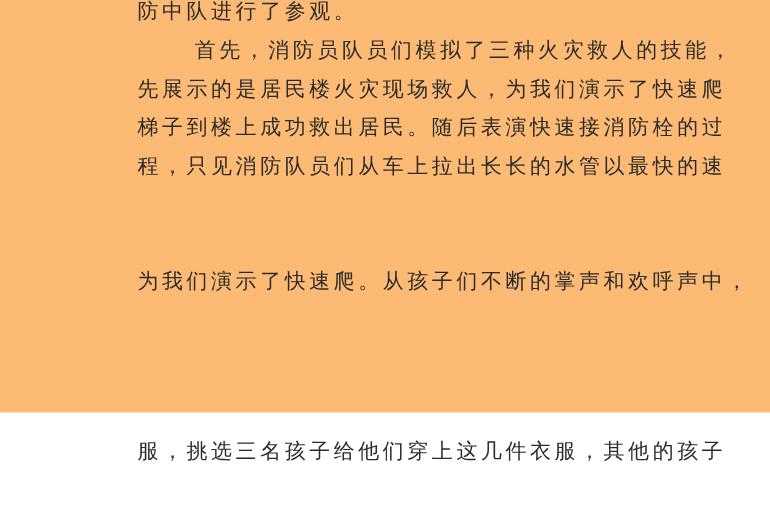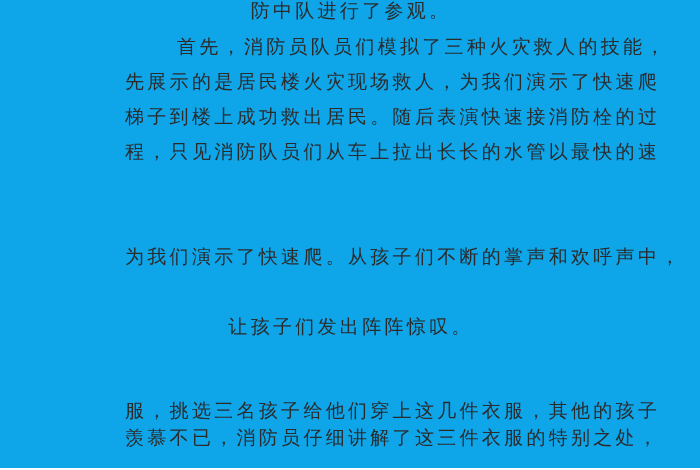--- a/index.html
+++ b/index.html
@@ -2,23 +2,22 @@
 <html><head>
 <meta charset="utf-8">
 <style>
   html, body { margin: 0; padding: 0; }
   body {
     width: 700px; height: 470px; overflow: hidden;
     background: #ffffff;
     position: relative;
   }
   .page {
-    position: absolute; left: 0; top: 0; width: 700px; height: 468px;
-    background: #0ea5e9;
-    text-align: center;
+    position: absolute; left: 0; top: 0; width: 700px; height: 375px;
+    background: #fdba74;
   }
   .line {
     position: absolute;
     left: 125px;
     width: 452px;
     height: 24px;
     line-height: 24px;
     font-family: "DejaVu Sans", sans-serif;
     font-size: 19px;
     color: #2b2b2b;
@@ -30,16 +29,14 @@
 </head>
 <body>
 
 <div class="page">
   <div class="line" style="top:-2px;">防中队进行了参观。</div>
   <div class="line indent" style="top:34px;">首先，消防员队员们模拟了三种火灾救人的技能，</div>
   <div class="line" style="top:69px;">先展示的是居民楼火灾现场救人，为我们演示了快速爬</div>
   <div class="line" style="top:104px;">梯子到楼上成功救出居民。随后表演快速接消防栓的过</div>
   <div class="line" style="top:139px;">程，只见消防队员们从车上拉出长长的水管以最快的速</div>
   <div class="line" style="top:244px;">为我们演示了快速爬。从孩子们不断的掌声和欢呼声中，</div>
-  <div class="line" style="top:314px;">让孩子们发出阵阵惊叹。</div>
   <div class="line" style="top:398px;">服，挑选三名孩子给他们穿上这几件衣服，其他的孩子</div>
-  <div class="line" style="top:425px;">羡慕不已，消防员仔细讲解了这三件衣服的特别之处，</div>
 </div>
 
 </body></html>

